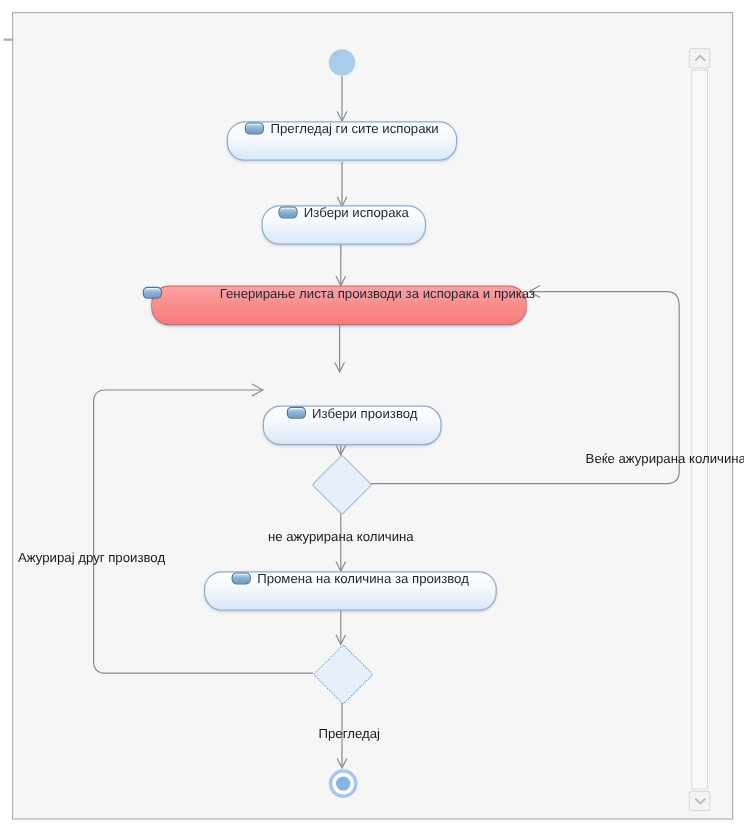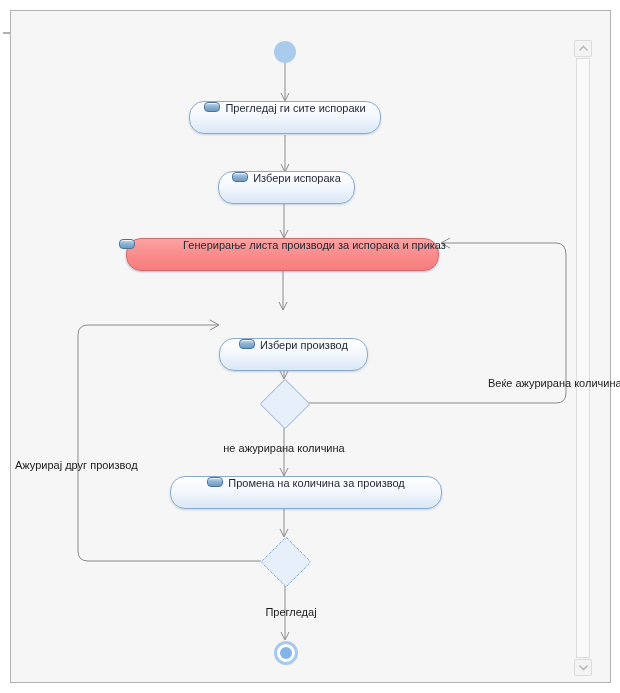--- a/index.html
+++ b/index.html
@@ -33,21 +33,21 @@
   .activity.highlight{
     background:linear-gradient(180deg,#fba2a2 0%,#f98a8a 55%,#f77d7d 100%);
     border:1px solid #cf6a6a;
     box-shadow:0 1px 2px rgba(110,130,175,0.55);
     gap:48px;
   }
   .act-1{left:189px;top:101px;width:192px;}
   .act-2{left:218px;top:171px;width:137px;}
   .act-3{left:126px;top:238px;width:313px;}
   .act-4{left:219px;top:310px;width:149px;margin-top:28px;}
-  .act-5{left:170px;top:476px;width:272px;}
+  .act-5{left:170px;top:476px;width:244px;}
   .pill-icon{
     flex:0 0 auto;width:14px;height:8px;border-radius:4px;
     border:1px solid #49739e;
     background:linear-gradient(180deg,#c6dcee 0%,#8fb4d4 45%,#6f9cc4 100%);
     box-shadow:inset 0 1px 0 rgba(255,255,255,0.7);
   }
   .diamond{
     width:34px;height:34px;transform:rotate(45deg);border-radius:2px;
     background:#e7effa;
   }

